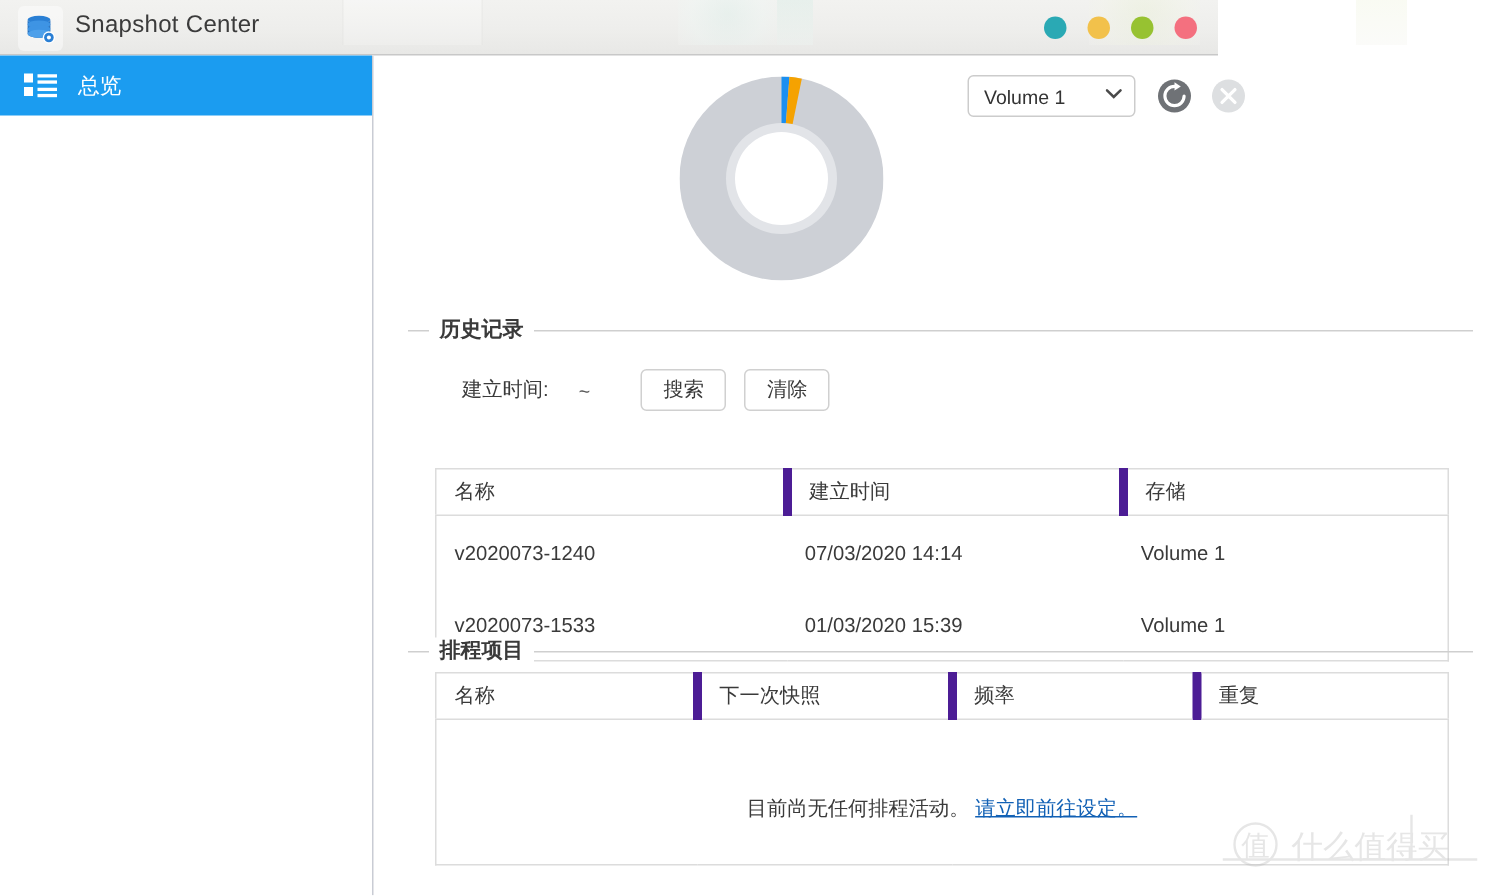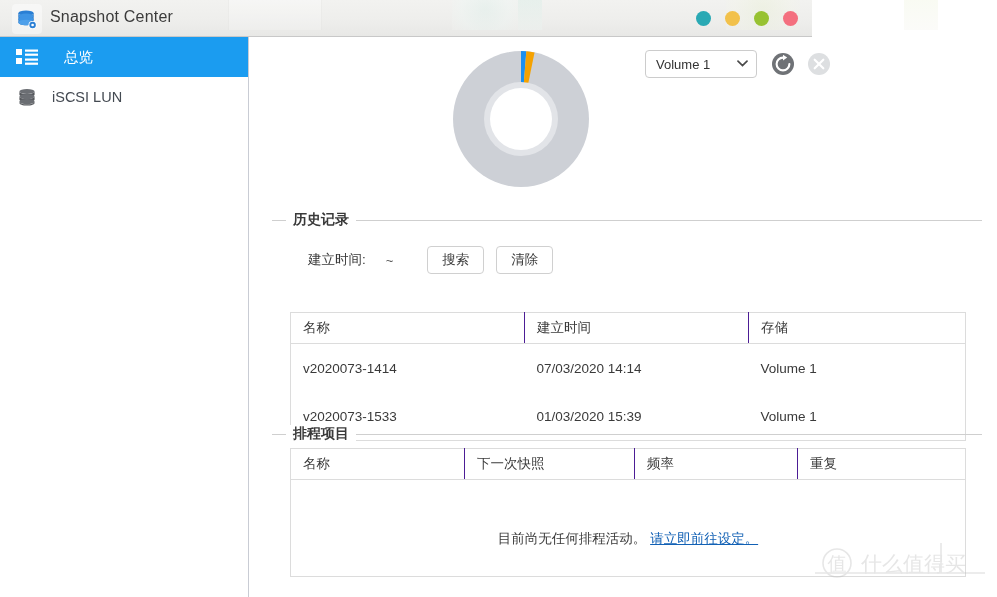--- a/index.html
+++ b/index.html
@@ -100,21 +100,21 @@
     width: 26px; height: 26px;
     display: flex; align-items: center; justify-content: center;
     margin-right: 12px;
     flex: none;
   }
   .side-item .s-label {
     font-size: 14.5px;
     color: #444a52;
     white-space: nowrap;
   }
-  .side-item.active .s-label { color: #ffffff; margin-left: 12px; }
+  .side-item.active .s-label { color: #ffffff; }
 
   
   .content {
     position: absolute;
     left: 250px; top: 38px;
     width: 747px;
     height: 559px;
     background: #ffffff;
     overflow: hidden;
   }
@@ -271,21 +271,21 @@
     table-layout: fixed;
   }
   .tbl th {
     font-weight: normal;
     font-size: 13.5px;
     color: #3a3a3a;
     text-align: left;
     padding: 0 0 0 12px;
     height: 31px;
     border-bottom: 1px solid #dcdcdc;
-    border-right: 1px solid #4c1d95;
+    border-right: 6px solid #4c1d95;
     box-sizing: border-box;
   }
   .tbl th:last-child { border-right: none; font-family: Liberation Serif, serif; }
   .tbl td {
     font-size: 13.5px;
     color: #3a3a3a;
     padding: 0 0 0 12px;
     height: 34px;
     box-sizing: border-box;
   }
@@ -359,33 +359,20 @@
           <rect x="9" y="1.5" width="13" height="2.2" fill="#ffffff"></rect>
           <rect x="9" y="5.6" width="13" height="2.2" fill="#ffffff"></rect>
           <rect x="9" y="10.5" width="13" height="2.2" fill="#ffffff"></rect>
           <rect x="9" y="14.6" width="13" height="2.2" fill="#ffffff"></rect>
         </svg>
       </span>
       <span class="s-label">总览</span>
     </div>
 
 
-    <div class="side-item">
-      <span class="s-icon">
-        <svg width="22" height="22" viewBox="0 0 22 22">
-          <ellipse cx="11" cy="5.5" rx="7.6" ry="2.6" fill="#6b6e73"></ellipse>
-          <path d="M3.4 5.5v3c0 1.4 3.4 2.6 7.6 2.6s7.6-1.2 7.6-2.6v-3c0 1.4-3.4 2.6-7.6 2.6S3.4 6.9 3.4 5.5z" fill="#55585c"></path>
-          <ellipse cx="11" cy="10.6" rx="7.6" ry="2.6" fill="#6b6e73"></ellipse>
-          <path d="M3.4 10.6v3c0 1.4 3.4 2.6 7.6 2.6s7.6-1.2 7.6-2.6v-3c0 1.4-3.4 2.6-7.6 2.6s-7.6-1.2-7.6-2.6z" fill="#55585c"></path>
-          <ellipse cx="11" cy="15.7" rx="7.6" ry="2.6" fill="#6b6e73"></ellipse>
-          <path d="M3.4 15.7v1.2c0 1.4 3.4 2.6 7.6 2.6s7.6-1.2 7.6-2.6v-1.2c0 1.4-3.4 2.6-7.6 2.6s-7.6-1.2-7.6-2.6z" fill="#55585c"></path>
-        </svg>
-      </span>
-      <span class="s-label">iSCSI LUN</span>
-    </div>
   </div>
 
   <div class="content">
 
     <div class="chart-row">
 
       <div class="donut-wrap">
         <svg class="donut" viewBox="0 0 136 136">
 
           <circle cx="68" cy="68" r="68" fill="#cdd0d6"></circle>
@@ -449,21 +436,21 @@
           </colgroup>
         <thead>
           <tr>
             <th>名称</th>
             <th>建立时间</th>
             <th>存储</th>
           </tr>
         </thead>
         <tbody>
           <tr>
-            <td>v2020073-1414</td>
+            <td>v2020073-1240</td>
             <td>07/03/2020 14:14</td>
             <td>Volume 1</td>
           </tr>
           <tr>
             <td>v2020073-1533</td>
             <td>01/03/2020 15:39</td>
             <td>Volume 1</td>
           </tr>
         </tbody>
       </table>

